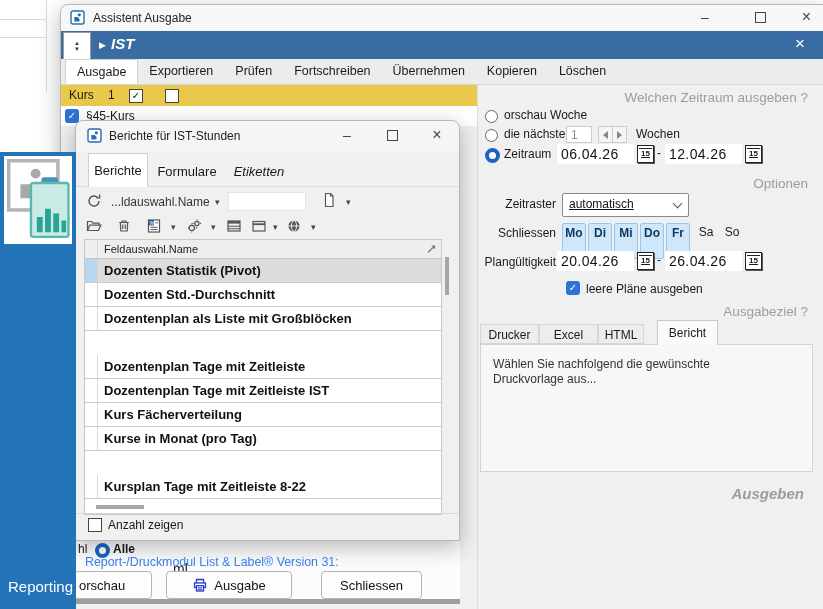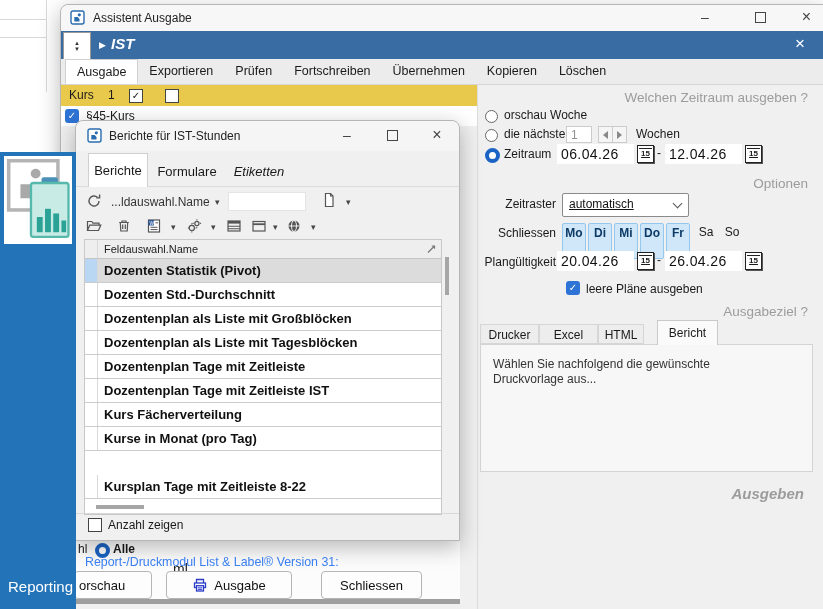--- a/index.html
+++ b/index.html
@@ -307,24 +307,20 @@
           <span class="rowtext">Dozenten Statistik (Pivot)</span>
         </div>
       <div class="rlist-row" style="top:43px;">
           <span class="selcell"></span>
           <span class="rowtext">Dozenten Std.-Durchschnitt</span>
         </div>
       <div class="rlist-row" style="top:67px;">
           <span class="selcell"></span>
           <span class="rowtext">Dozentenplan als Liste mit Großblöcken</span>
         </div>
-      <div class="rlist-row" style="top:91px;">
-          <span class="selcell"></span>
-          <span class="rowtext">Dozentenplan als Liste mit Tagesblöcken</span>
-        </div>
       <div class="rlist-row" style="top:115px;">
           <span class="selcell"></span>
           <span class="rowtext">Dozentenplan Tage mit Zeitleiste</span>
         </div>
       <div class="rlist-row" style="top:139px;">
           <span class="selcell"></span>
           <span class="rowtext">Dozentenplan Tage mit Zeitleiste IST</span>
         </div>
       <div class="rlist-row" style="top:163px;">
           <span class="selcell"></span>

